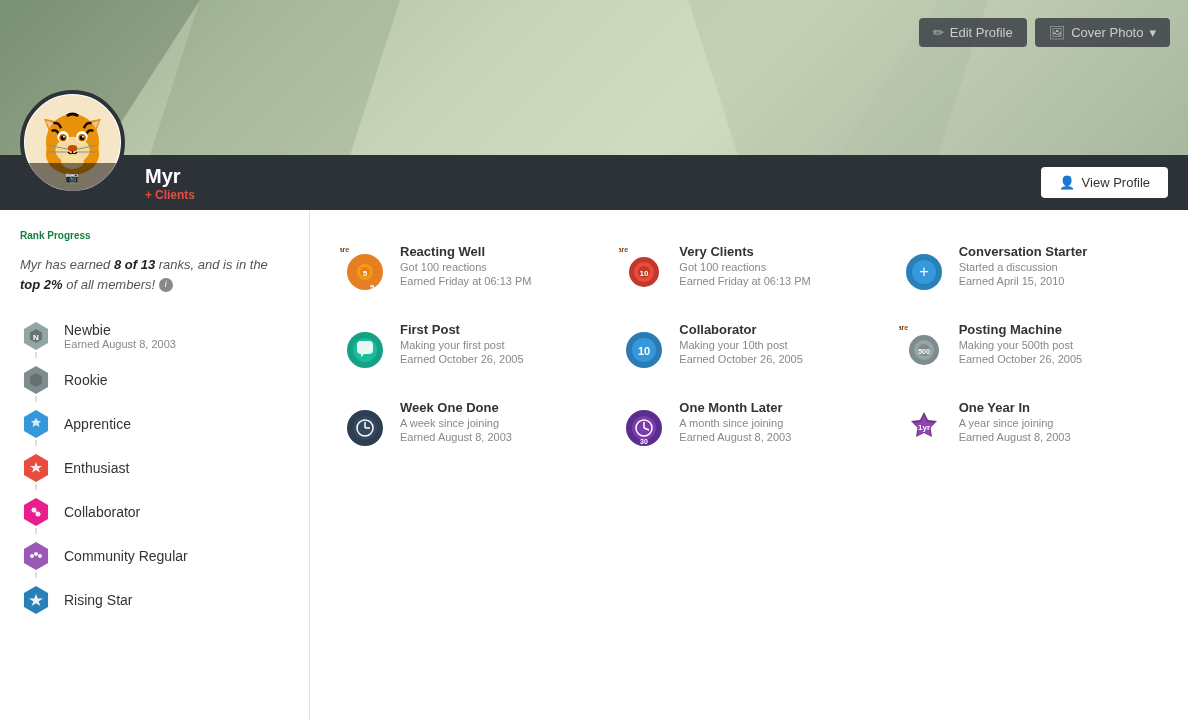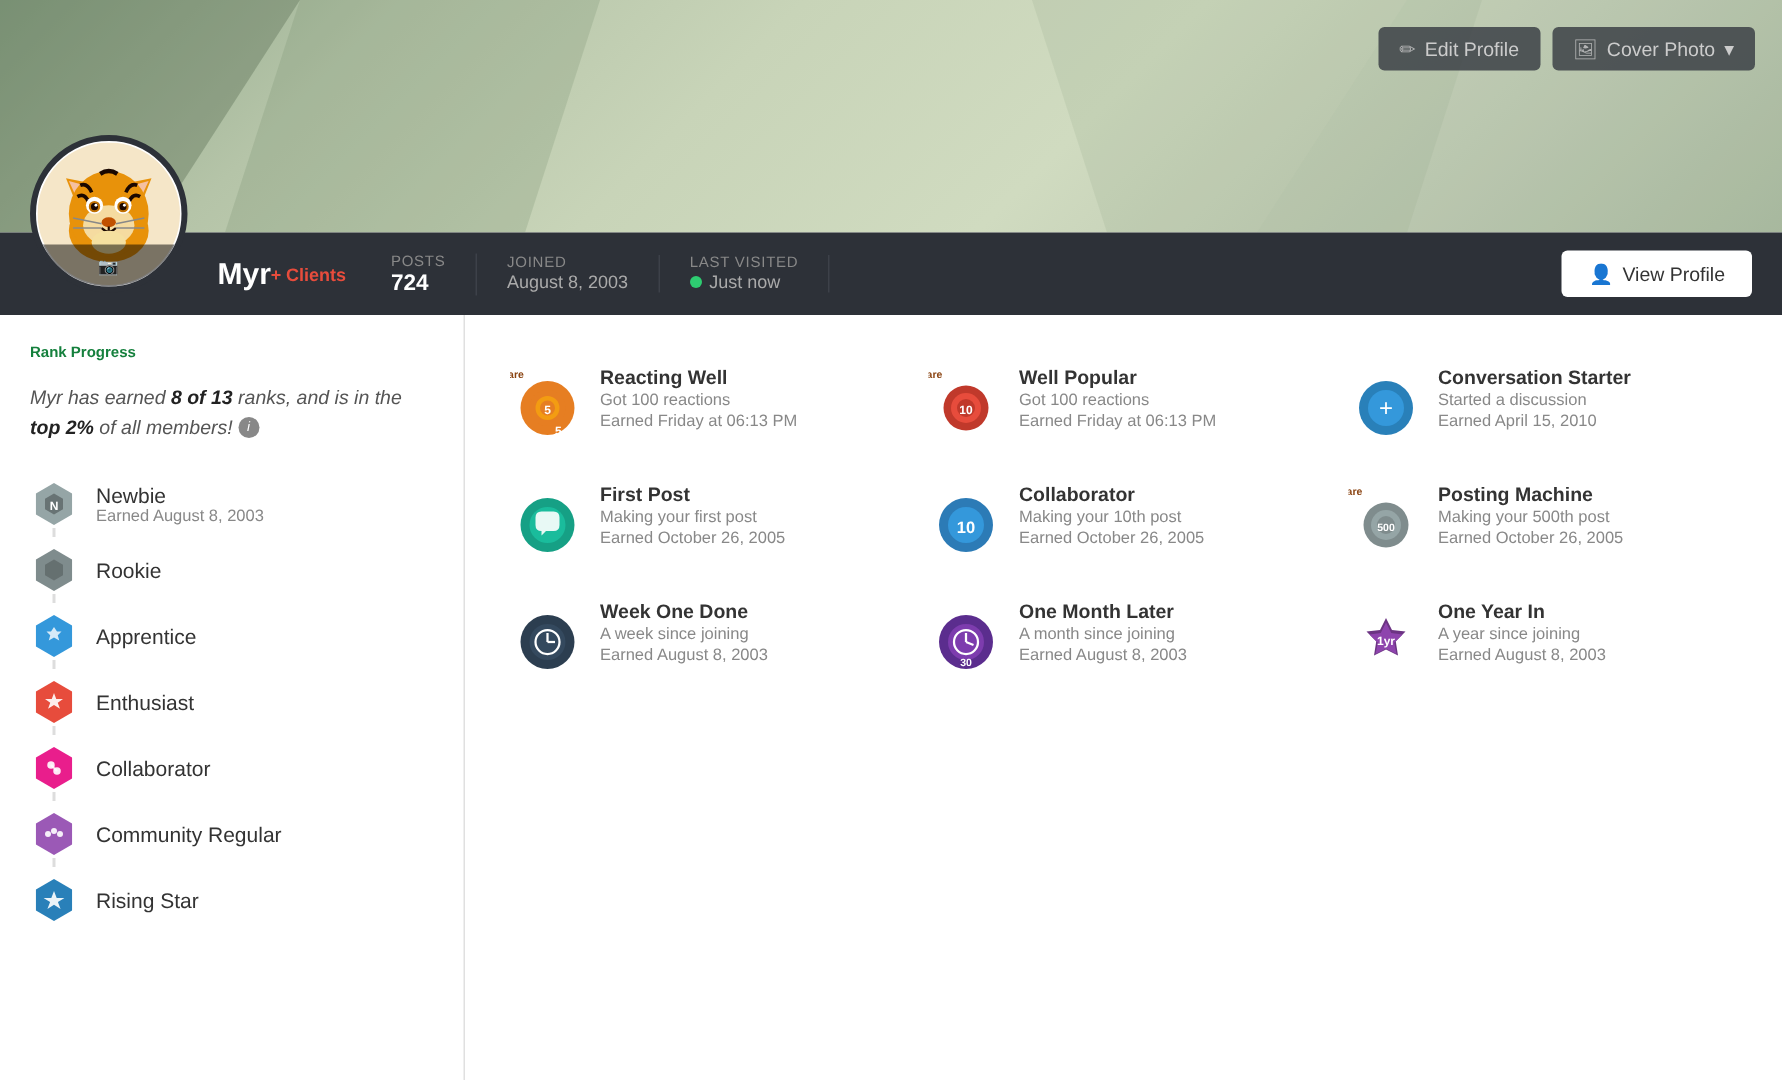--- a/index.html
+++ b/index.html
@@ -61,21 +61,21 @@
       position: absolute;
       bottom: 0; left: 0; right: 0;
       height: 28px;
       background: rgba(0,0,0,0.5);
       display: flex; align-items: center; justify-content: center;
       color: #fff; font-size: 11px;
     }
 
     .username-block {
       margin-left: 125px;
-      display: flex; 
+      display: flex; flex-direction: column; 
     }
     .username-text {
       color: #fff; font-size: 20px; font-weight: 600; line-height: 1.2;
     }
     .user-tag {
       display: inline-flex; align-items: center; gap: 3px;
       color: #e74c3c; font-size: 12px; font-weight: 700;
     }
     .user-tag::before { content: '+'; }
 
@@ -277,37 +277,20 @@
     <div class="avatar-edit-overlay">
       <span>📷</span>
     </div>
   </div>
 
   <div class="username-block">
     <span class="username-text">Myr</span>
     <span class="user-tag">Clients</span>
   </div>
 
-  <div class="profile-stats">
-    <div class="stat-item">
-      <span class="stat-label">POSTS</span>
-      <span class="stat-value">724</span>
-    </div>
-    <div class="stat-item">
-      <span class="stat-label">JOINED</span>
-      <span class="stat-sub">August 8, 2003</span>
-    </div>
-    <div class="stat-item">
-      <span class="stat-label">LAST VISITED</span>
-      <span class="last-visited stat-sub">
-        <span class="online-dot"></span>
-        <span>Just now</span>
-      </span>
-    </div>
-  </div>
 
   <button class="view-profile-btn">
     <span>👤</span>
     <span>View Profile</span>
   </button>
 </div>
 
 <div class="main-content">
 
   <div class="sidebar">
@@ -439,21 +422,21 @@
               <text x="-4" y="8" font-size="7" fill="#8B4513" font-weight="bold">rare</text>
               <g transform="translate(25,28)">
                 <circle r="15" fill="#c0392b"></circle>
                 <circle r="10" fill="#e74c3c"></circle>
                 <circle r="6" fill="#c0392b"></circle>
                 <text x="0" y="4" text-anchor="middle" fill="#fff" font-size="8" font-weight="bold">10</text>
               </g>
             </svg>
           </div>
           <div class="badge-info">
-            <div class="badge-name">Well Popular</div>
+            <div class="badge-name">Very Clients</div>
             <div class="badge-desc">Got 100 reactions</div>
             <div class="badge-date">Earned Friday at 06:13 PM</div>
           </div>
         </div>
 
         <div class="badge-item">
           <div class="badge-icon">
             <svg width="50" height="50" viewBox="0 0 50 50">
               <circle cx="25" cy="28" r="18" fill="#2980b9"></circle>
               <circle cx="25" cy="28" r="12" fill="#3498db"></circle>

